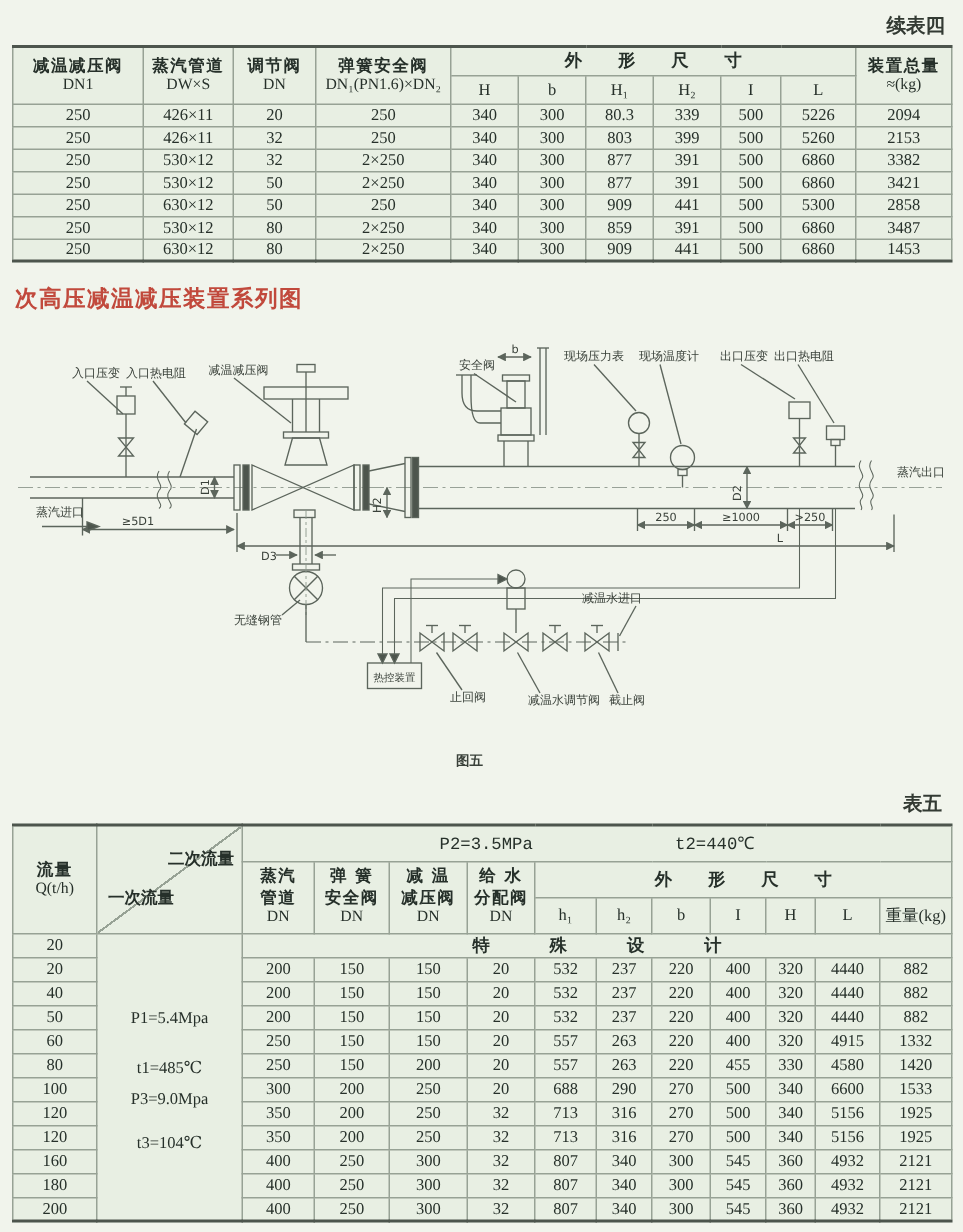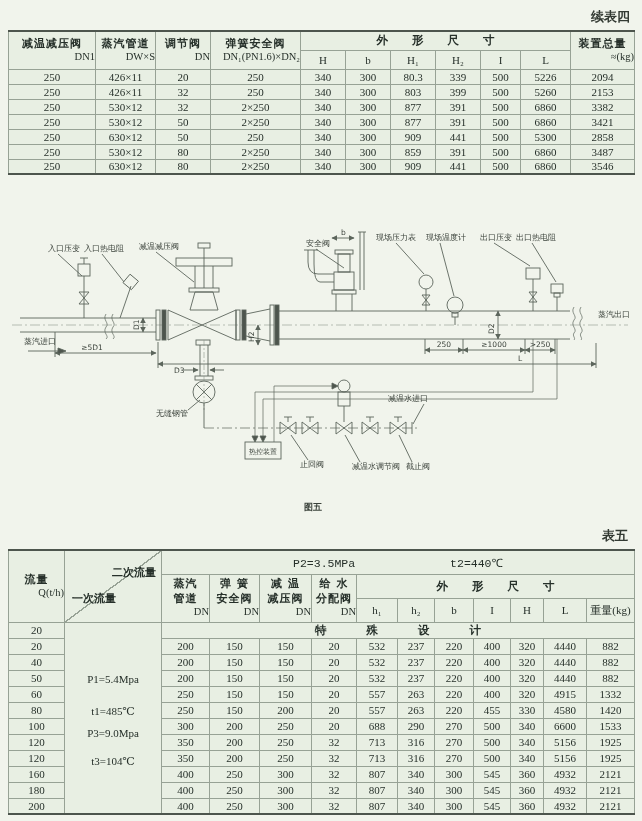--- a/index.html
+++ b/index.html
@@ -14,21 +14,21 @@
         font:11px "Liberation Serif","DejaVu Serif",serif;color:#26302a;overflow:hidden;}
   table{border-top:2px solid #4d554d;border-bottom:2px solid #4d554d;
         border-left:1px solid #77827a;border-right:1px solid #77827a;}
   .t4{top:30px;width:626px;}
   .t4 thead tr{height:19px;}
   .t4 tbody tr{height:15px;}
   .t5{top:549px;width:626px;}
   .t5 thead tr{height:24px;}
   .t5 tbody tr{height:16px;}
   .hcjk{font:700 11px "DejaVu Sans","Liberation Sans",sans-serif;letter-spacing:1px;line-height:1.3;}
-  .hsub{font:400 10.5px "Liberation Serif","DejaVu Serif",serif;line-height:1.2;text-align:right;}
+  .hsub{font:400 10.5px "Liberation Serif","DejaVu Serif",serif;line-height:1.2;}
   .wide{font:700 11.5px "DejaVu Sans","Liberation Sans",sans-serif;letter-spacing:10px;text-indent:10px;}
   .cond{font:400 11.5px "Liberation Mono","DejaVu Sans Mono",monospace;}
   .cond .sp{display:inline-block;margin:0 44px;}
   .special{font:700 11.5px "DejaVu Sans","Liberation Sans",sans-serif;letter-spacing:18px;text-indent:18px;margin-top:47px;}
   .pcell{position:relative;border-radius:20px;}
   .pcell div{position:absolute;left:50%;transform:translateX(-50%);white-space:nowrap;
              font:11px "Liberation Serif","DejaVu Serif",serif;}
   .diag{position:relative;}
   .diag::before{content:"";position:absolute;inset:0;
      background:linear-gradient(to bottom right,transparent calc(50% - .7px),#97a295 calc(50% - .7px),#97a295 calc(50% + .7px),transparent calc(50% + .7px));}
@@ -178,25 +178,26 @@
           <td>250</td>
           <td>630×12</td>
           <td>80</td>
           <td>2×250</td>
           <td>340</td>
           <td>300</td>
           <td>909</td>
           <td>441</td>
           <td>500</td>
           <td>6860</td>
-          <td>3546</td>
+          <td>1453</td>
         </tr>
       </tbody>
   </table>
 
+  <div id="sec-title">次高压减温减压装置系列图</div>
 
   <svg id="diagram" width="626" height="300" viewBox="0 0 626 300">
     <defs>
       <marker id="arr" viewBox="0 0 10 10" refX="9" refY="5" markerWidth="6.5" markerHeight="6.5" orient="auto-start-reverse">
         <path d="M0,0 L10,5 L0,10 z" fill="#5c655c"></path>
       </marker>
     </defs>
     <g stroke="#5c655c" stroke-width="0.9" fill="none">
 
       <line x1="4" y1="101" x2="620" y2="101" stroke-dasharray="10 3 2 3" stroke-width="0.6" stroke="#8d978d"></line>

